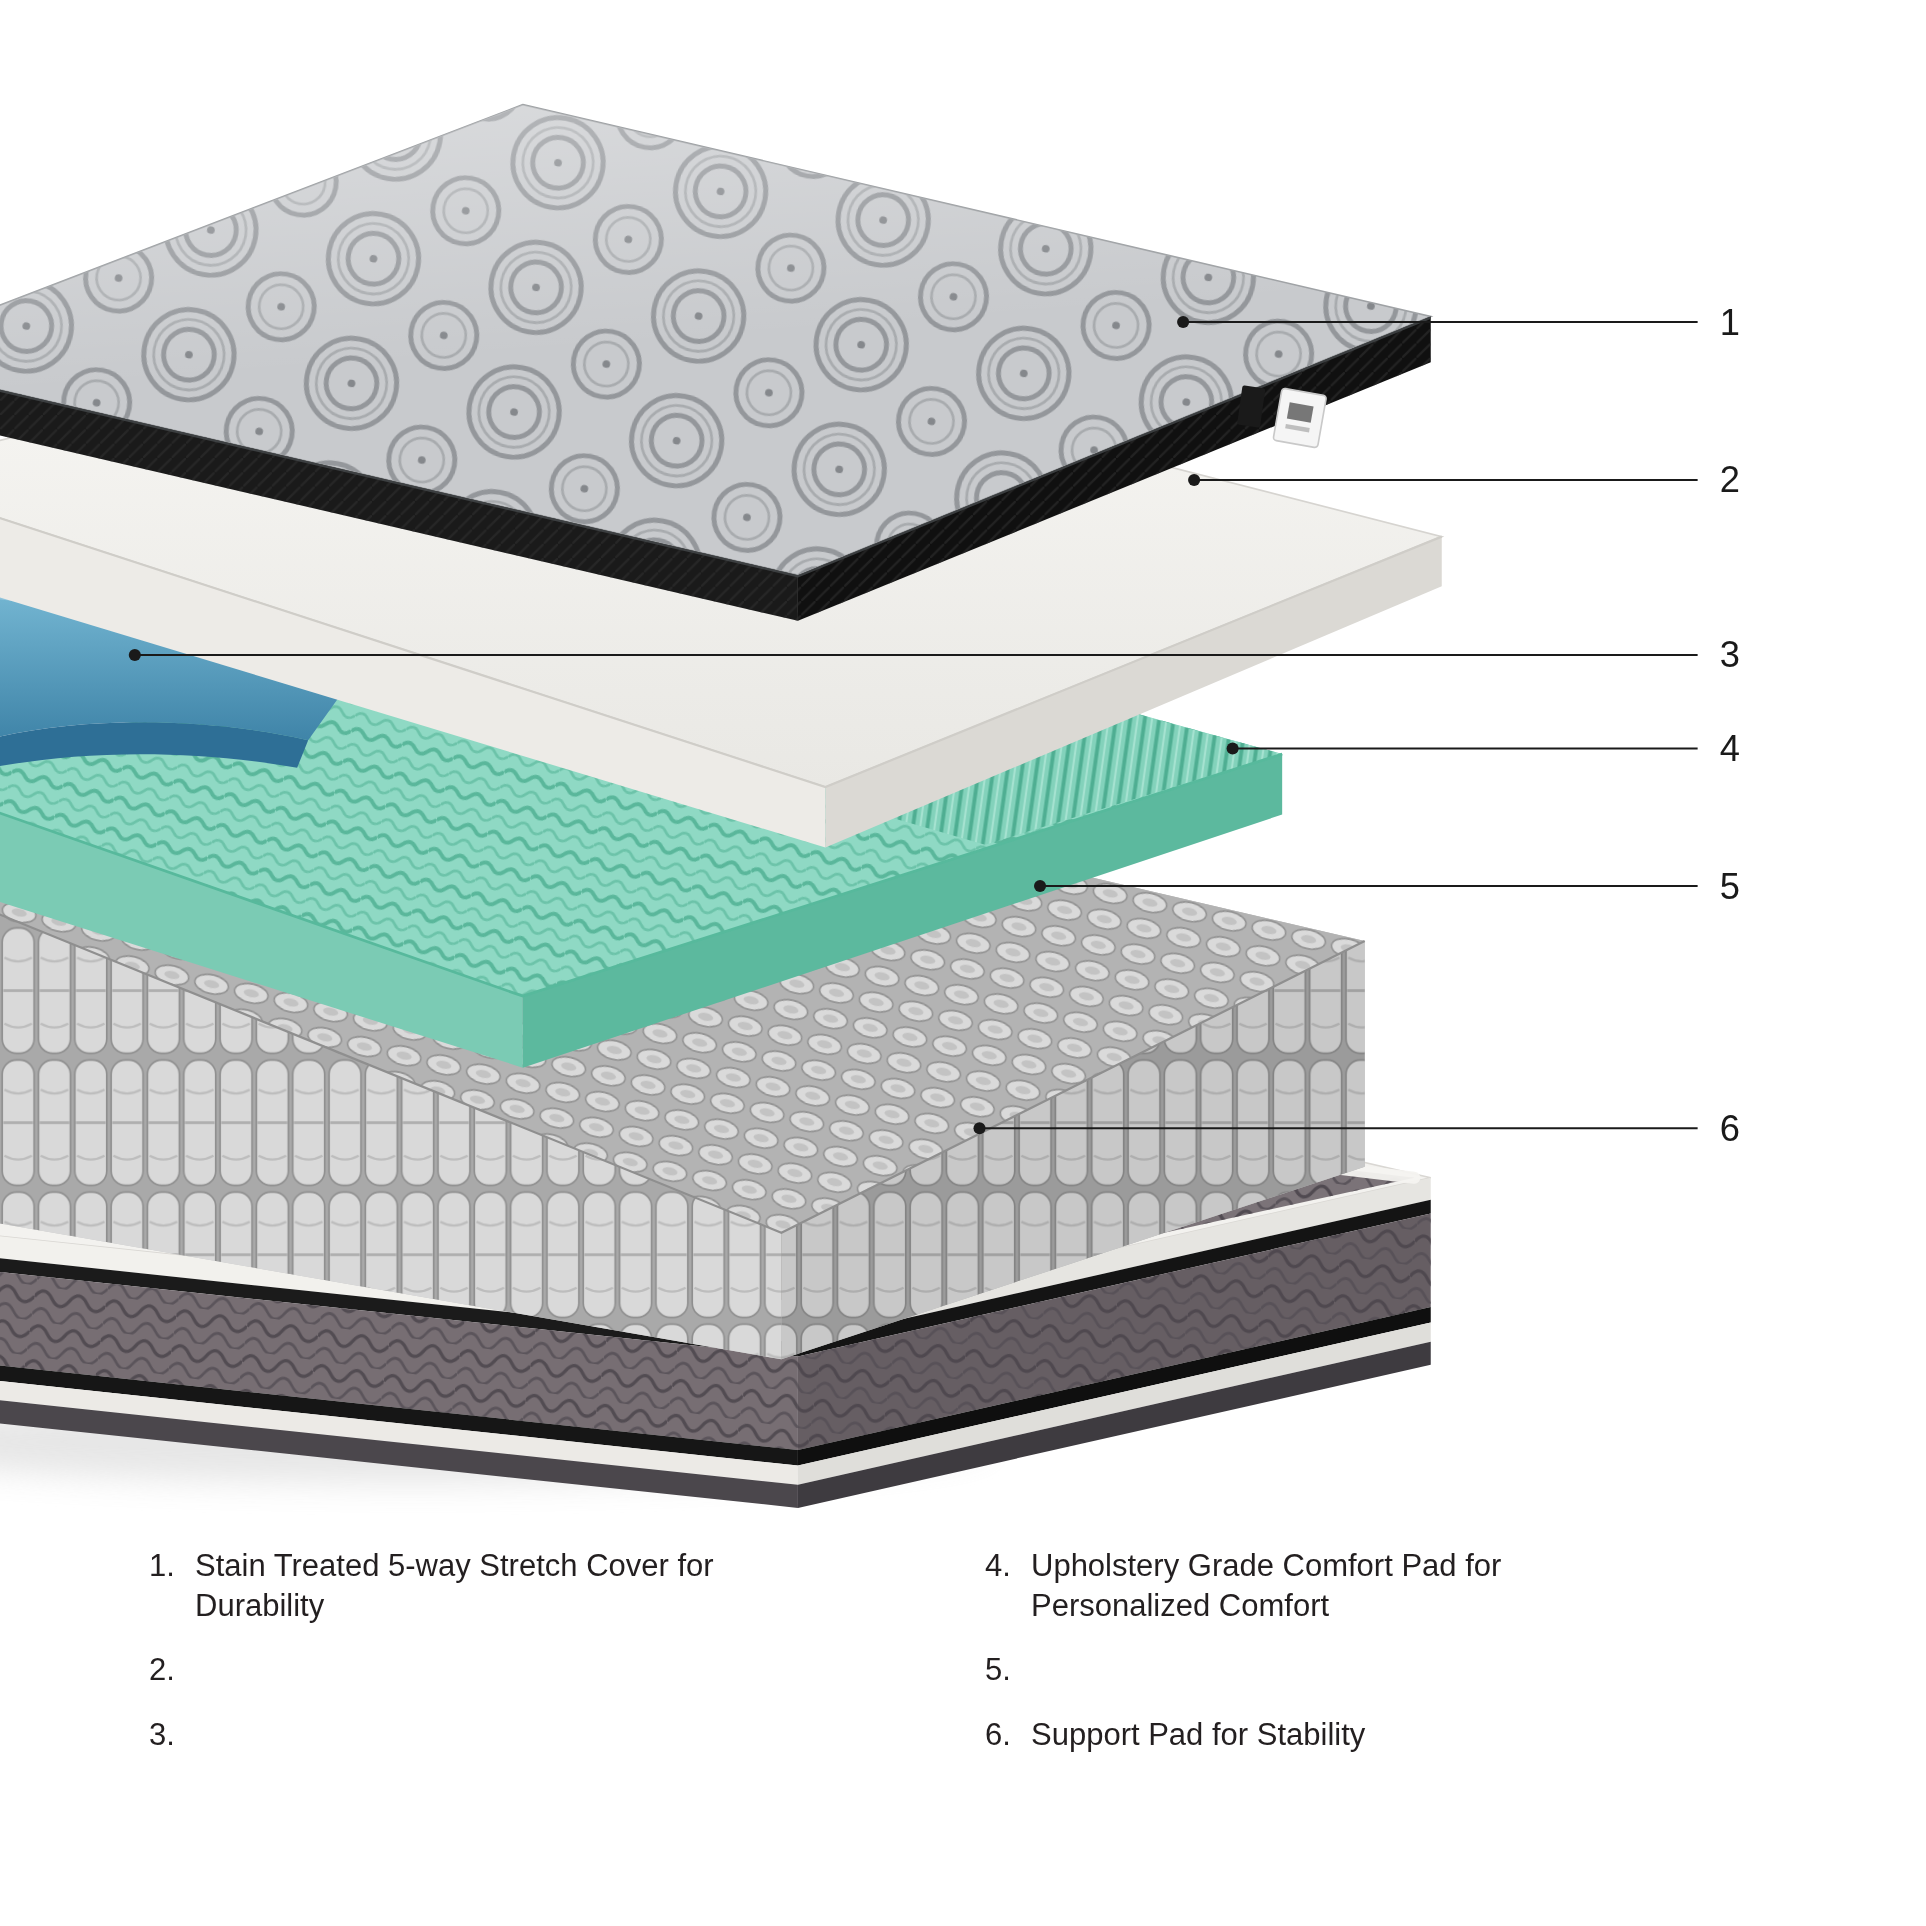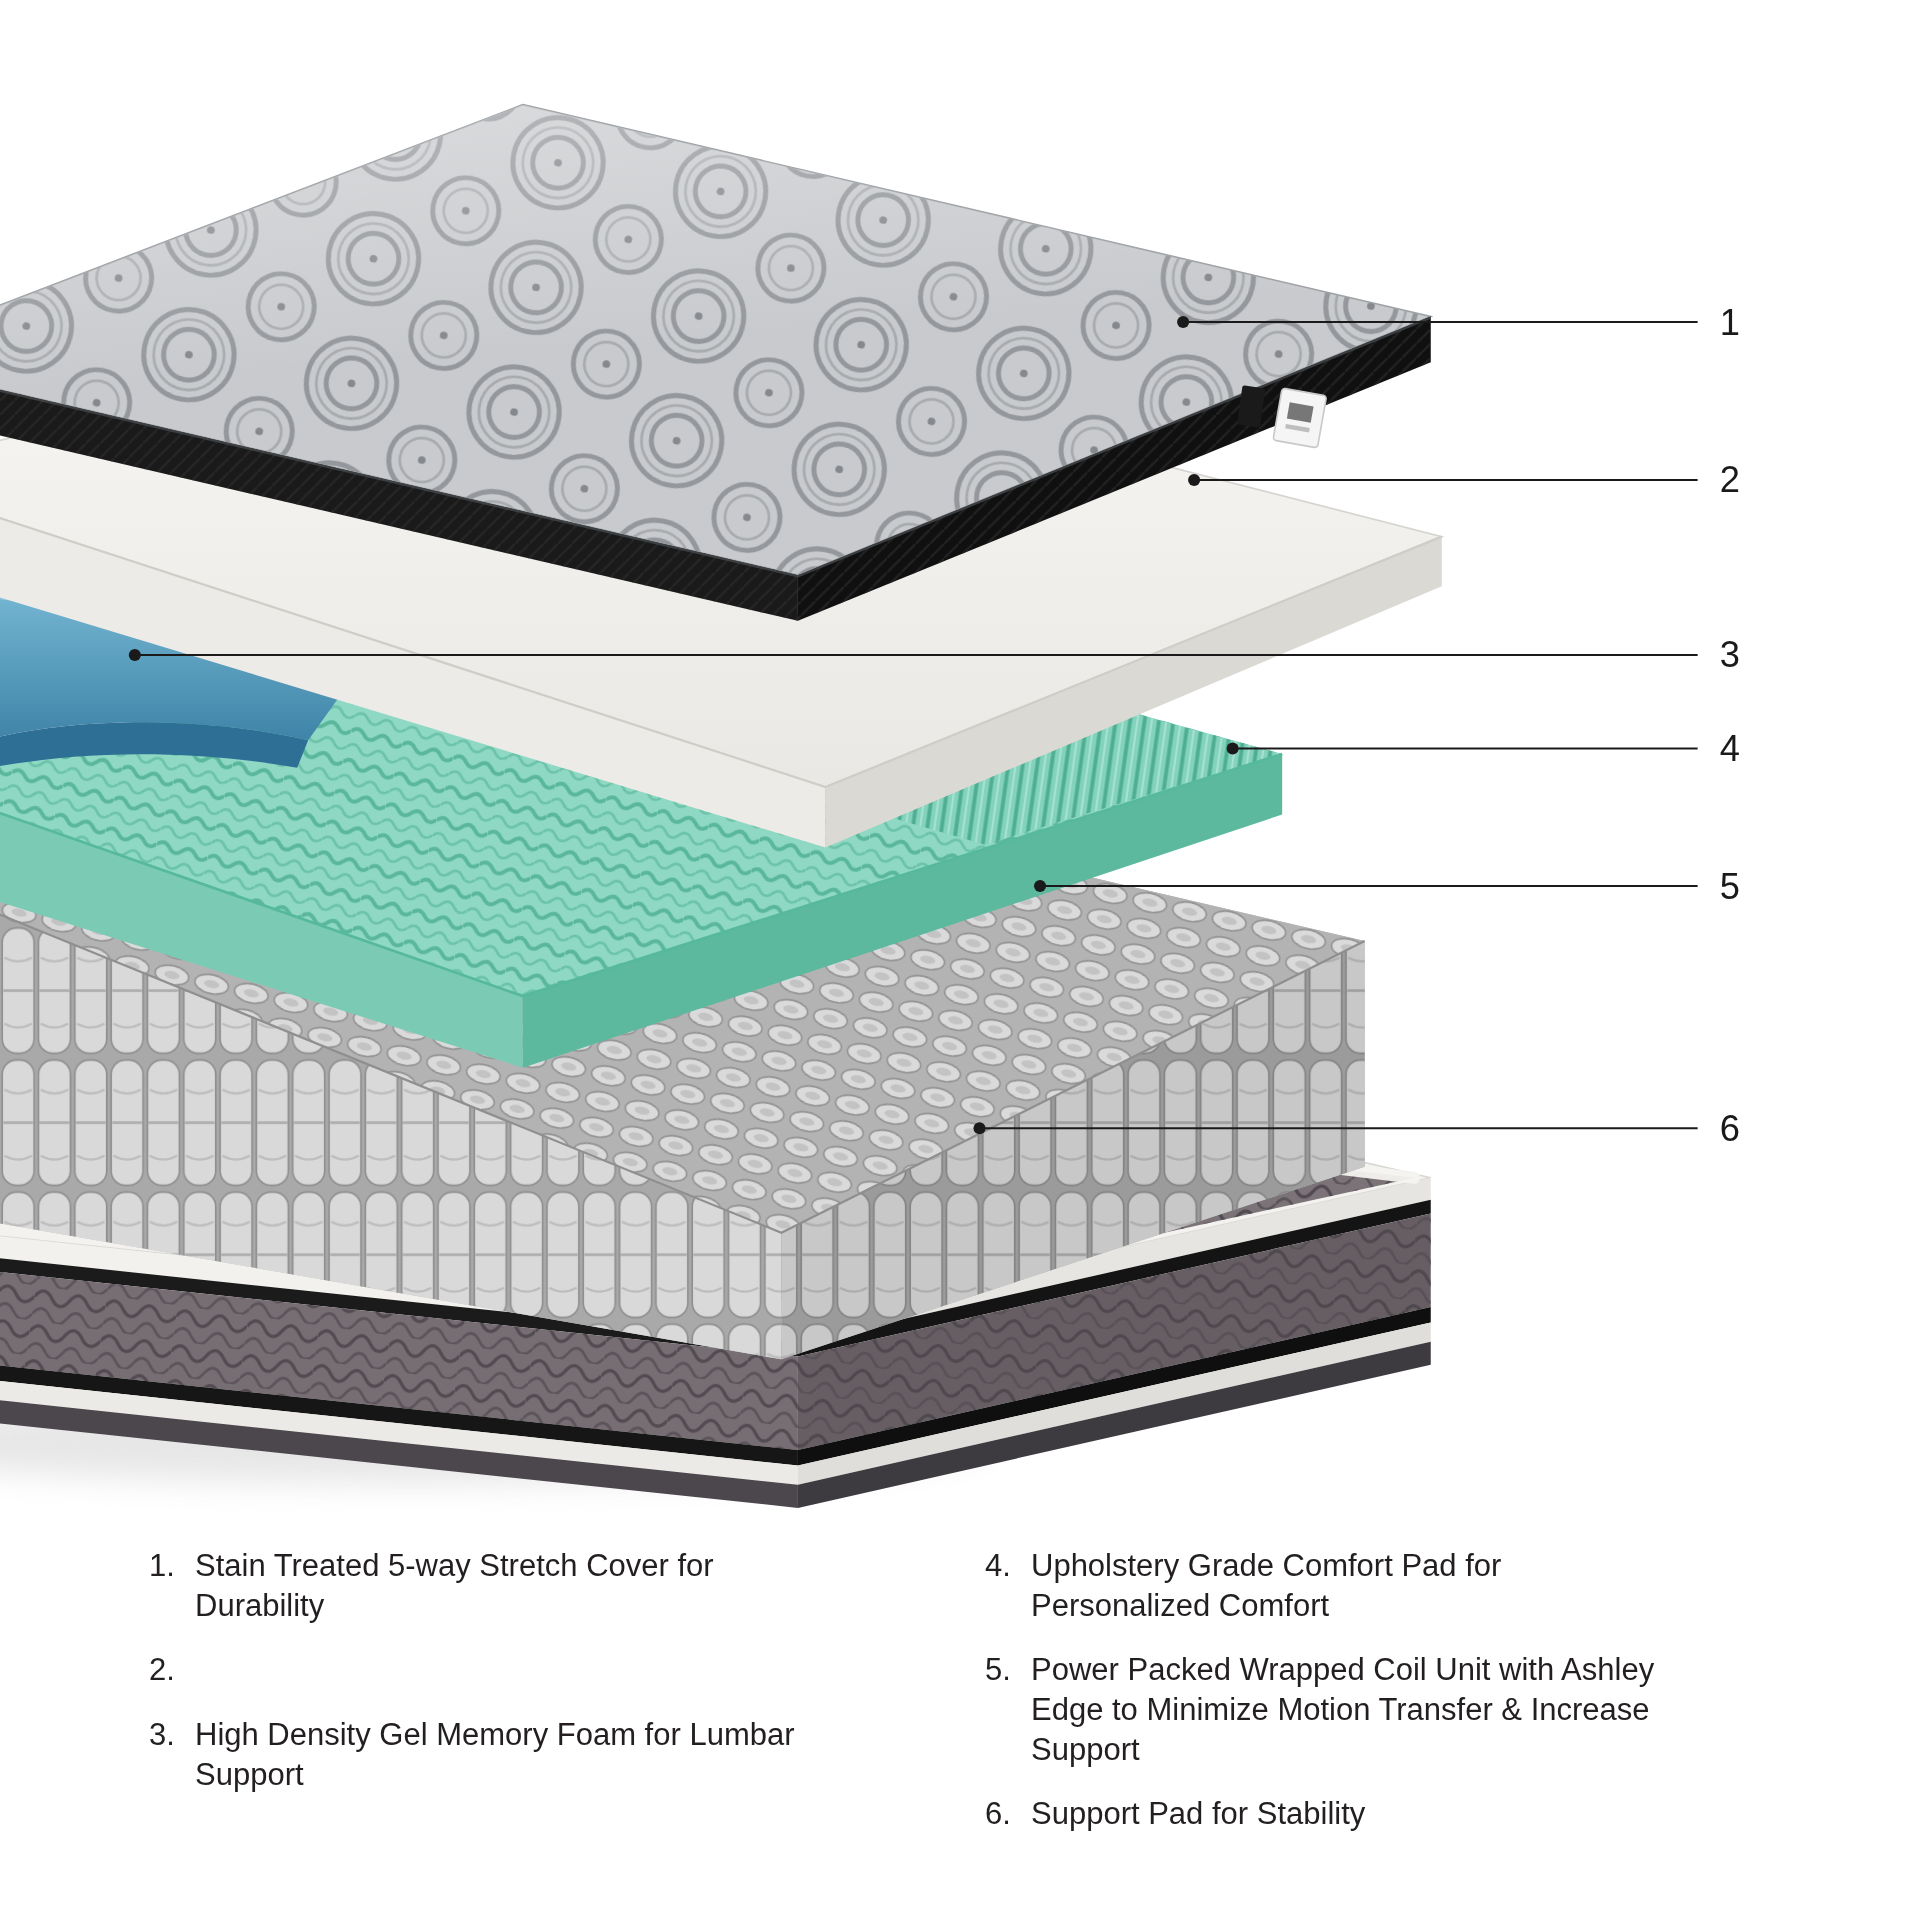--- a/index.html
+++ b/index.html
@@ -223,31 +223,29 @@
   <div class="legend-col left">
     <div class="legend-item">
       <span class="num">1.</span>
       <span class="txt">Stain Treated 5-way Stretch Cover for Durability</span>
     </div>
     <div class="legend-item">
       <span class="num">2.</span>
     </div>
     <div class="legend-item">
       <span class="num">3.</span>
-      <span class="txt" style="max-width:622px;">High Density Gel Memory Foam for Lumbar Support</span>
     </div>
   </div>
   <div class="legend-col right">
     <div class="legend-item">
       <span class="num">4.</span>
       <span class="txt" style="max-width:627px;">Upholstery Grade Comfort Pad for Personalized Comfort</span>
     </div>
     <div class="legend-item">
       <span class="num">5.</span>
-      <span class="txt" style="max-width:627px;">Power Packed Wrapped Coil Unit with Ashley Edge to Minimize Motion Transfer &amp; Increase Support</span>
     </div>
     <div class="legend-item">
       <span class="num">6.</span>
       <span class="txt">Support Pad for Stability</span>
     </div>
   </div>
 </div>
 
 
 </body></html>

